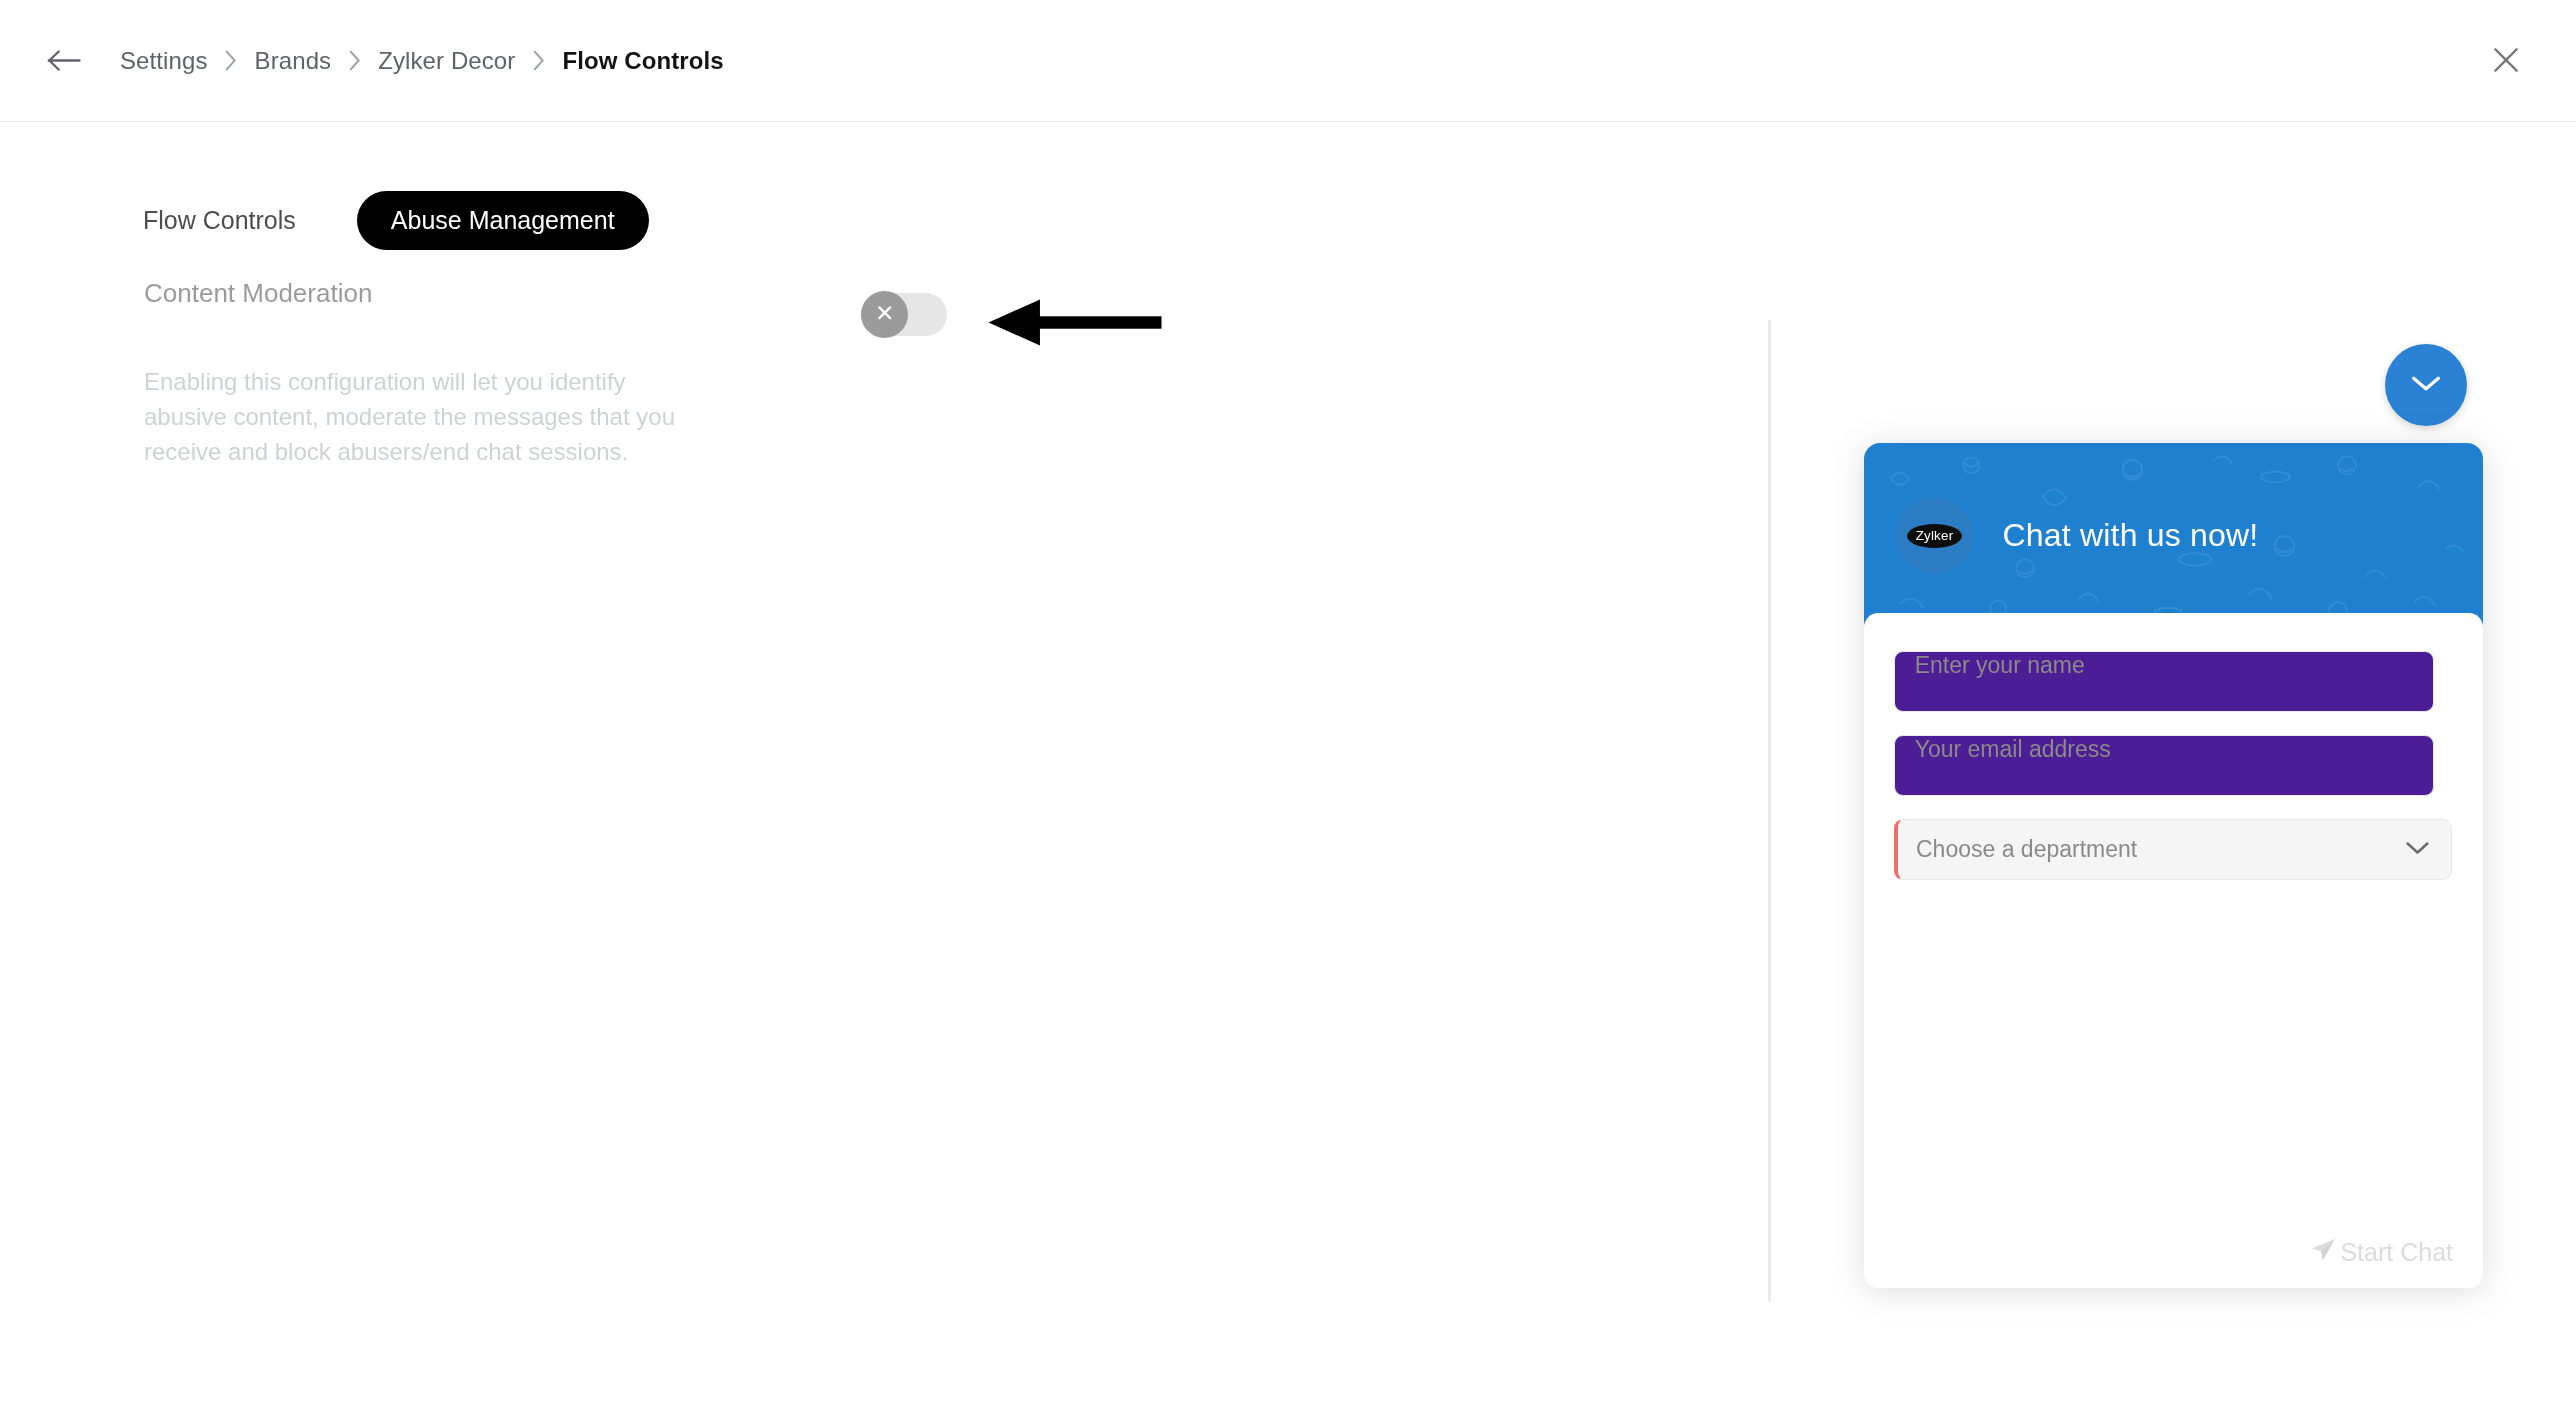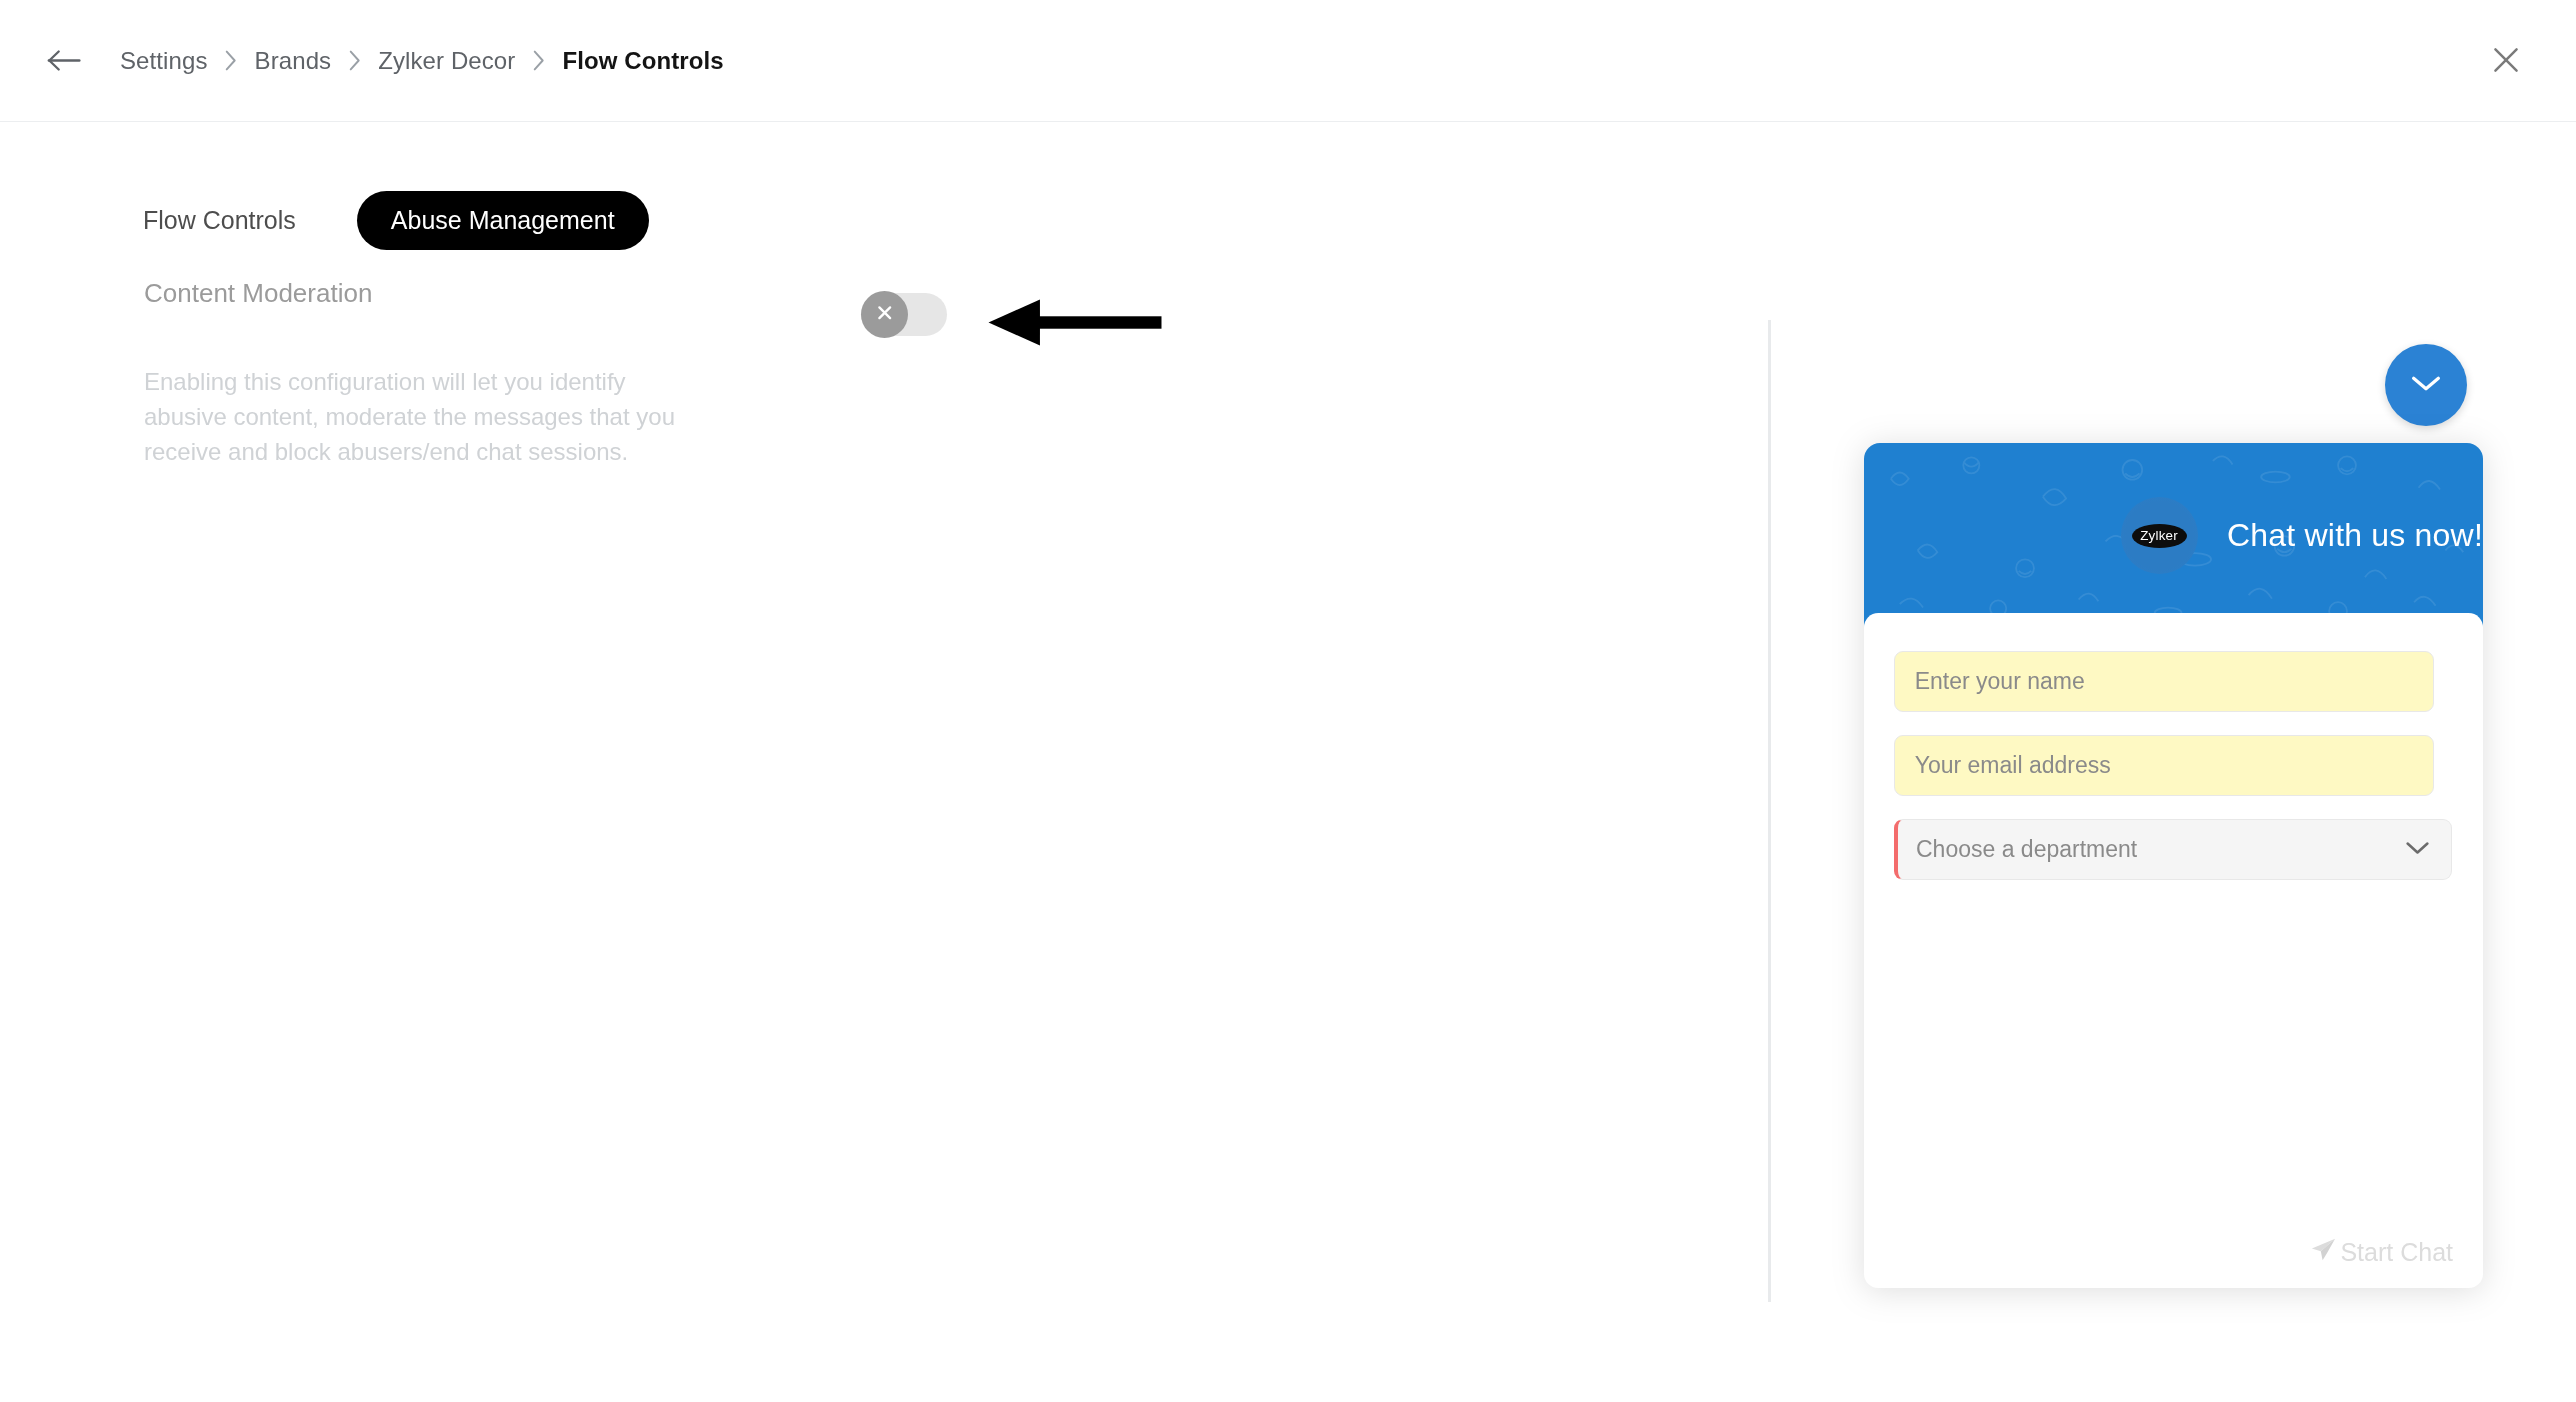--- a/index.html
+++ b/index.html
@@ -184,21 +184,21 @@
   .chat-header-doodles {
     position: absolute;
     inset: 0;
     opacity: .13;
   }
   .chat-header-inner {
     position: absolute;
     inset: 0;
     display: flex;
     align-items: center;
-    justify-content: flex-end;
+    padding-left: 32px;
   }
   .chat-avatar {
     width: 77px; height: 77px;
     border-radius: 50%;
     background: radial-gradient(circle at 50% 50%, #2c7cc4 0%, #2c7cc4 62%, #2a7fcb 100%);
     display: flex;
     align-items: center;
     justify-content: center;
     flex: none;
   }
@@ -226,28 +226,27 @@
     position: absolute;
     left: 0px; top: 170px;
     width: 619px;
     height: 675px;
     background: #ffffff;
     border-radius: 14.3px;
     padding: 38px 30px 0 30px;
   }
   .chat-field {
     width: 540px;
-    background: #fef9c3;
+    background: #4c1d95;
     border: 0.9px solid #e8e8e8;
     border-radius: 9px;
     font-size: 23px;
     color: #8a8a8a;
     padding: 0 19.7px;
     display: flex;
-    align-items: center;
     cursor: text;
   }
   .chat-field.input-h { height: 61px; margin-bottom: 23px; }
   .chat-select {
     width: 558px;
     height: 61px;
     background: #f5f5f5;
     border: 0.9px solid #e8e8e8;
     border-left: 4.5px solid #f36c6c;
     border-radius: 9px;

